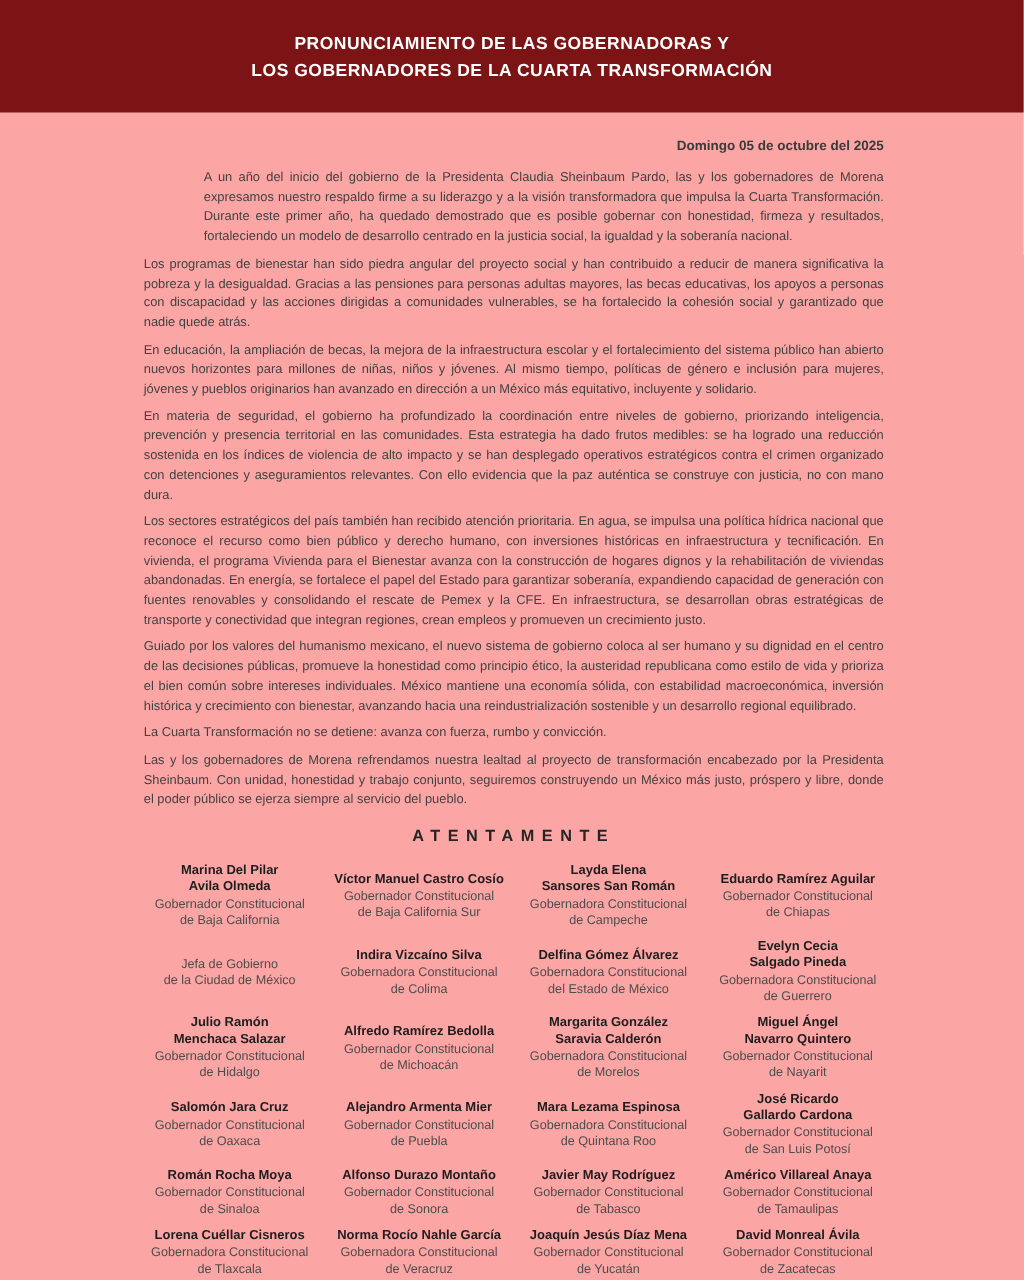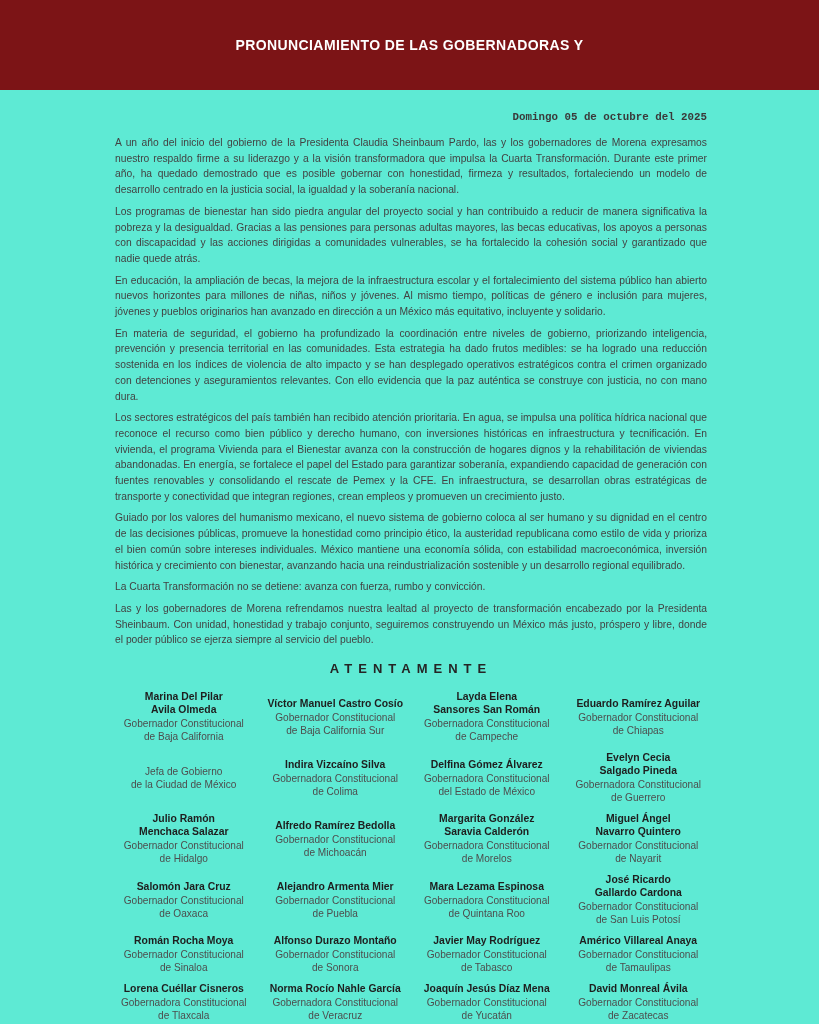--- a/index.html
+++ b/index.html
@@ -5,21 +5,21 @@
   * { box-sizing: border-box; }
   html, body { margin: 0; padding: 0; }
   body {
     width: 819px;
     height: 1024px;
     background: #ffffff;
     font-family: "Liberation Sans", sans-serif;
     color: #404040;
     overflow: hidden;
   }
-  .page { width: 819px; height: 1024px; background: #5eead4; }
+  .page { width: 819px; height: 1024px; background: #fca5a5; }
 
   
   .banner {
     width: 100%;
     height: 90px;
     background: #7c1416;
     display: flex;
     align-items: center;
     justify-content: center;
   }
@@ -35,31 +35,30 @@
 
   
   .content { padding: 0 112px 0 115px; }
 
   .date-line {
     text-align: right;
     font-size: 10.8px;
     font-weight: bold;
     color: #3a3a3a;
     margin-top: 21px;
-    font-family: Liberation Mono, monospace;
   }
 
   .body-paragraph {
     font-size: 10.3px;
     line-height: 15.7px;
     text-align: justify;
     color: #424242;
     margin: 6px 0 0 0;
   }
-  .body-paragraph.first { margin-top: 12px; }
+  .body-paragraph.first { margin-top: 12px; margin-left: 48px; }
 
   .closing-word {
     text-align: center;
     font-size: 13px;
     font-weight: bold;
     color: #252525;
     letter-spacing: 6px;
     margin-top: 13px;
   }
 
@@ -89,20 +88,21 @@
   }
 </style>
 </head>
 <body>
 
 <div class="page">
 
   <header class="banner">
     <h1 class="banner-title">
       <span>PRONUNCIAMIENTO DE LAS GOBERNADORAS Y</span><br>
+      <span>LOS GOBERNADORES DE LA CUARTA TRANSFORMACIÓN</span>
     </h1>
   </header>
 
   <main class="content">
 
     <div class="date-line">Domingo 05 de octubre del 2025</div>
 
     <p class="body-paragraph first">A un año del inicio del gobierno de la Presidenta Claudia Sheinbaum Pardo, las y los gobernadores de Morena expresamos nuestro respaldo firme a su liderazgo y a la visión transformadora que impulsa la Cuarta Transformación. Durante este primer año, ha quedado demostrado que es posible gobernar con honestidad, firmeza y resultados, fortaleciendo un modelo de desarrollo centrado en la justicia social, la igualdad y la soberanía nacional.</p>
     <p class="body-paragraph">Los programas de bienestar han sido piedra angular del proyecto social y han contribuido a reducir de manera significativa la pobreza y la desigualdad. Gracias a las pensiones para personas adultas mayores, las becas educativas, los apoyos a personas con discapacidad y las acciones dirigidas a comunidades vulnerables, se ha fortalecido la cohesión social y garantizado que nadie quede atrás.</p>
     <p class="body-paragraph">En educación, la ampliación de becas, la mejora de la infraestructura escolar y el fortalecimiento del sistema público han abierto nuevos horizontes para millones de niñas, niños y jóvenes. Al mismo tiempo, políticas de género e inclusión para mujeres, jóvenes y pueblos originarios han avanzado en dirección a un México más equitativo, incluyente y solidario.</p>

